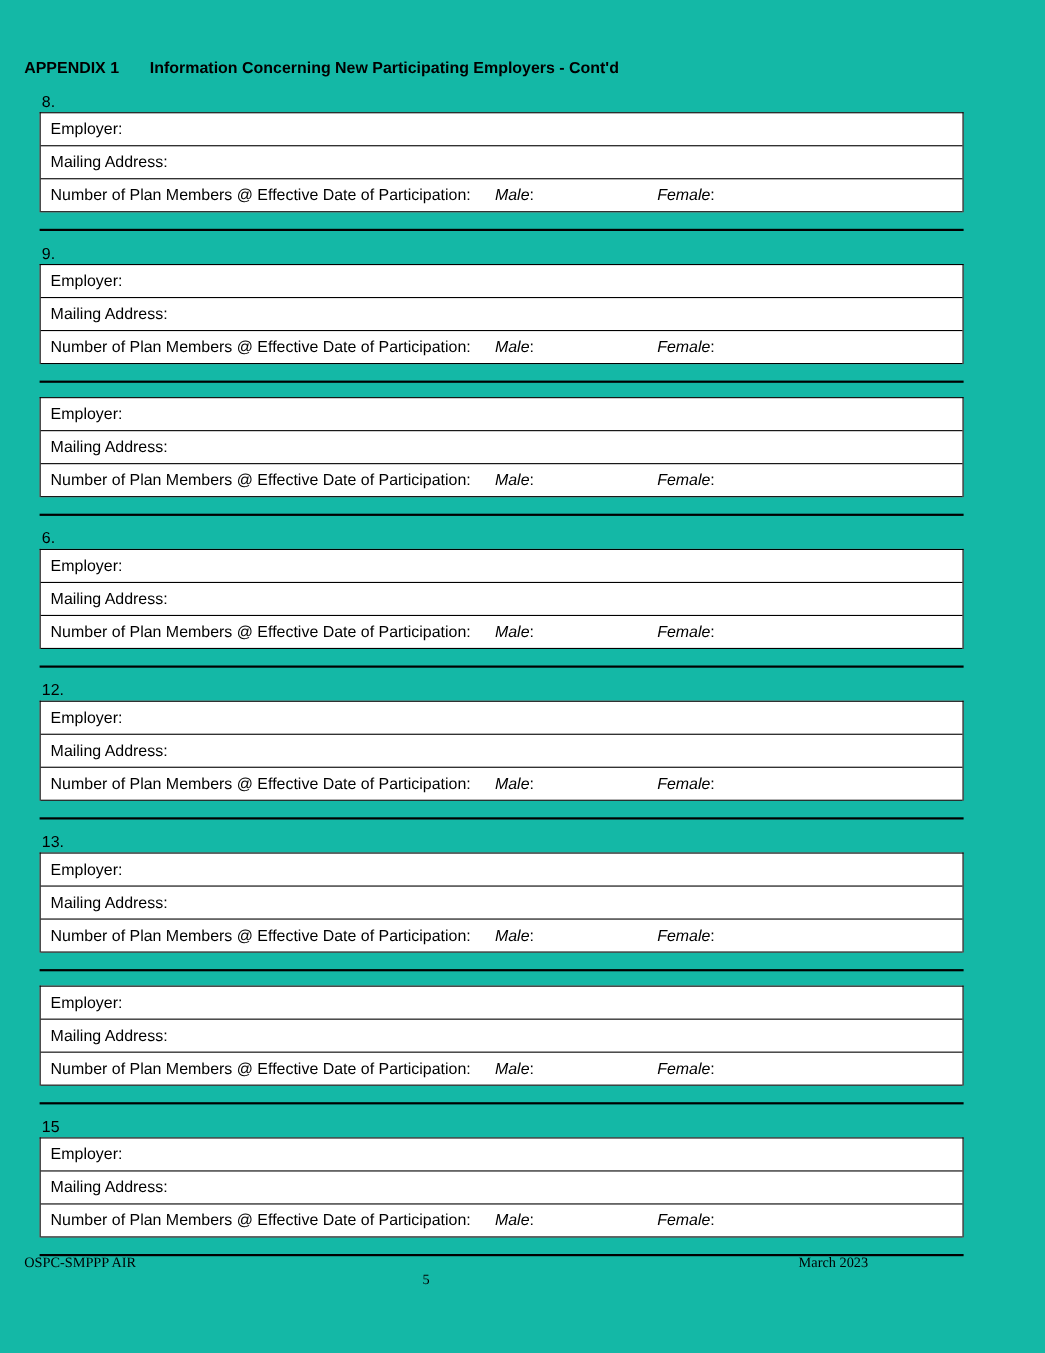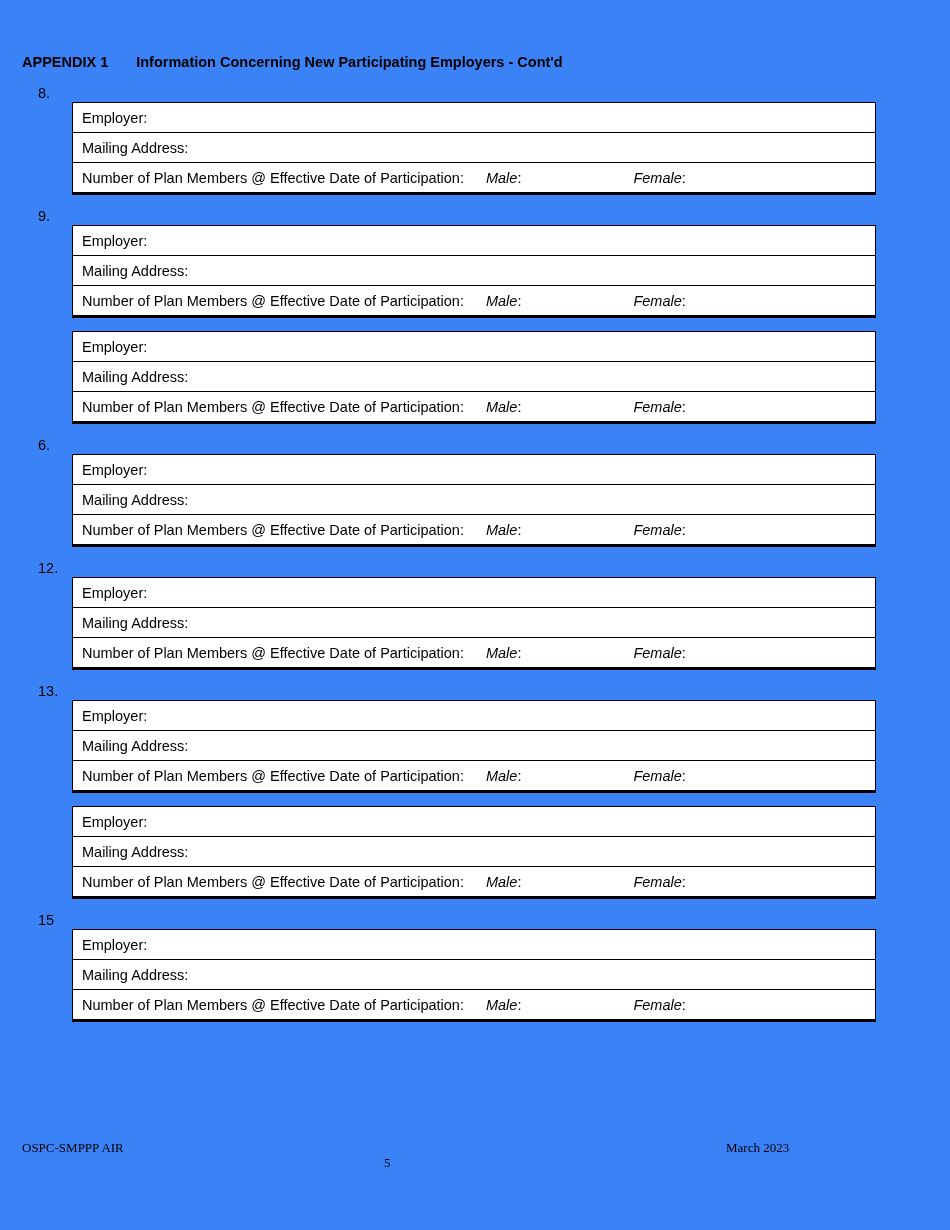--- a/index.html
+++ b/index.html
@@ -1,21 +1,21 @@
 <!DOCTYPE html>
 <html><head>
 <meta charset="utf-8">
 <style>
   * { box-sizing: border-box; }
   html, body { margin: 0; padding: 0; background: #ffffff; }
   .page {
     position: relative;
     width: 950px;
     height: 1230px;
-    background: #3b82f6;
+    background: #14b8a6;
     color: #000000;
     font-family: "Liberation Sans", sans-serif;
     overflow: hidden;
   }
 
   
   .doc-header {
     position: absolute;
     top: 54px;
     left: 22px;
@@ -34,22 +34,21 @@
   }
   .emp-section { margin-bottom: 13px; }
   .sec-num {
     font-size: 14.5px;
     line-height: 17px;
     height: 17px;
     padding-left: 2px;
   }
   .tbl-outer {
     border-bottom: 2px solid #000;
-    padding-bottom: 0;
-    margin-left: 36px;
+    padding-bottom: 15px;
   }
   .tbl {
     border: 1px solid #000;
     border-bottom: none;
     background: #fff;
   }
   .row {
     position: relative;
     height: 30px;
     display: flex;

